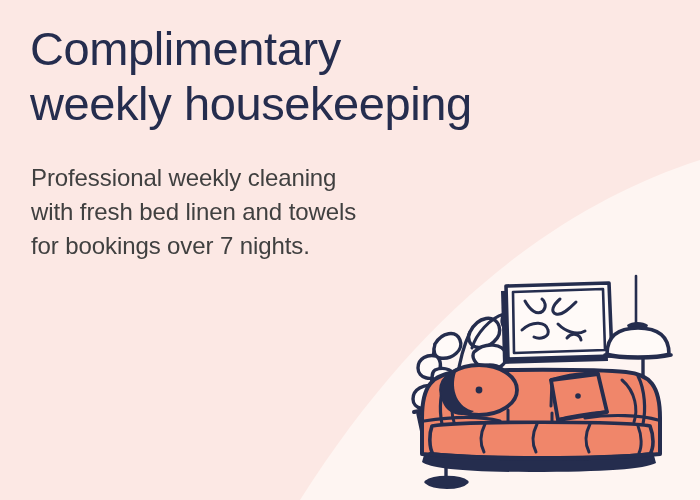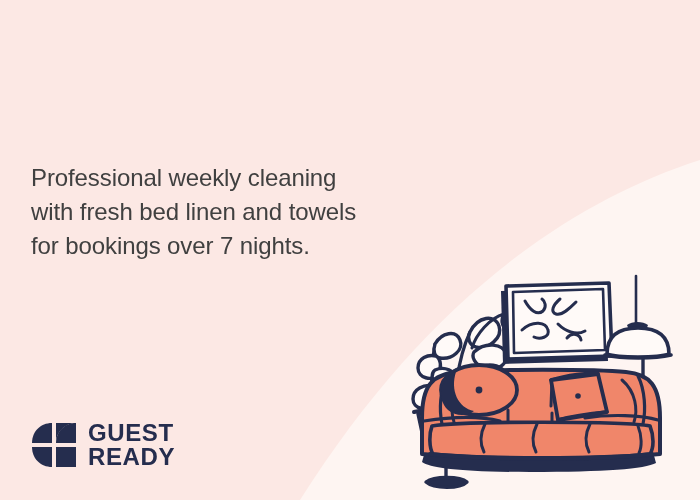--- a/index.html
+++ b/index.html
@@ -173,32 +173,21 @@
         <path d="M151 122 L 198 116 L 207 154 L 158 162 Z" fill="#f0866a" stroke-width="3.8"></path>
         <path d="M151 122 C 166 117, 190 114, 198 116" stroke-width="3.4" fill="none"></path>
         <path d="M158 162 C 172 158, 196 155, 207 154" stroke-width="3.4" fill="none"></path>
         <circle cx="178" cy="138" r="2.8" fill="#252d4e" stroke="none"></circle>
       </g>
 
     </g>
   </svg>
 
   <div class="content">
+    <h1 class="headline">Complimentary
+weekly housekeeping</h1>
     <p class="subcopy">Professional weekly cleaning
 with fresh bed linen and towels
 for bookings over 7 nights.</p>
 
-    <div class="logo">
-      <svg class="logo-mark" width="46" height="46" viewBox="0 0 46 46" aria-hidden="true">
-        <path d="M21 1 C 9.5 1 1 9.5 1 21 L 21 21 Z" fill="#252d4e"></path>
-        <path d="M25 1 L 45 1 L 45 21 L 25 21 C 25 10 25 4 25 1 Z M 45 1 C 34 1 25 10 25 21 L 45 21 Z" fill="#252d4e"></path>
-        <path d="M45 1 L 45 21 L 25 21 C 25 9.5 33.5 1 45 1 Z" fill="#252d4e"></path>
-        <path d="M1 25 L 21 25 L 21 45 C 9.5 45 1 36.5 1 25 Z" fill="#252d4e"></path>
-        <rect x="25" y="25" width="20" height="20" fill="#252d4e"></rect>
-      </svg>
-      <div class="logo-text">
-        <span>GUEST</span>
-        <span>READY</span>
-      </div>
-    </div>
   </div>
 
 </div>
 
 </body></html>

